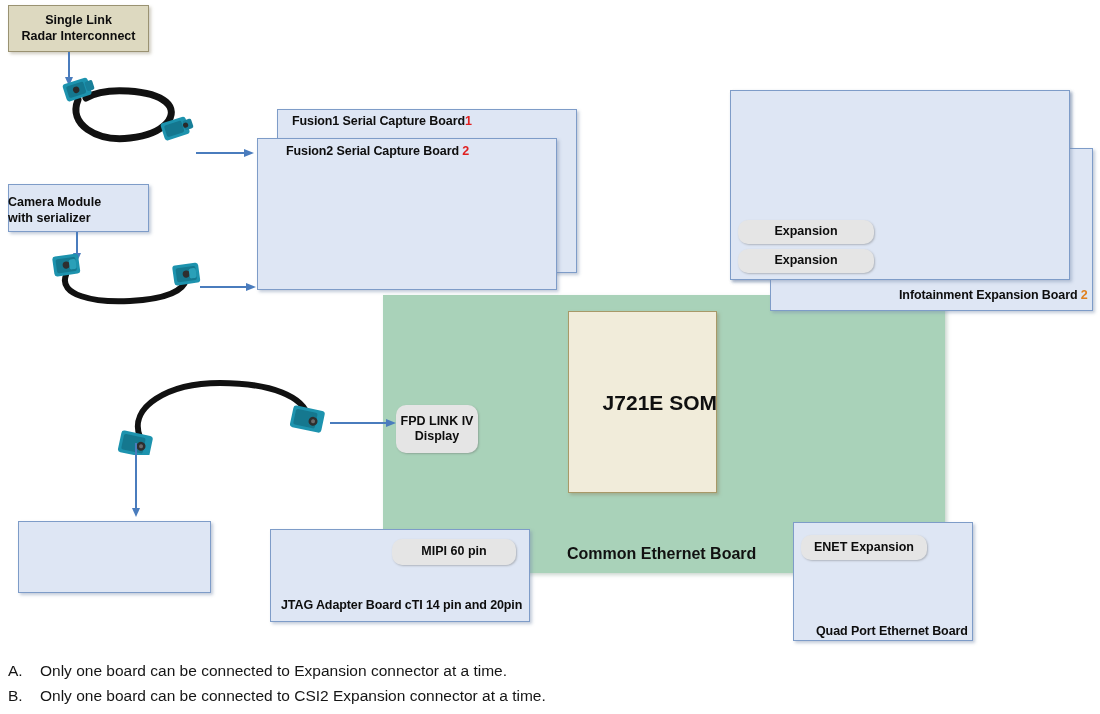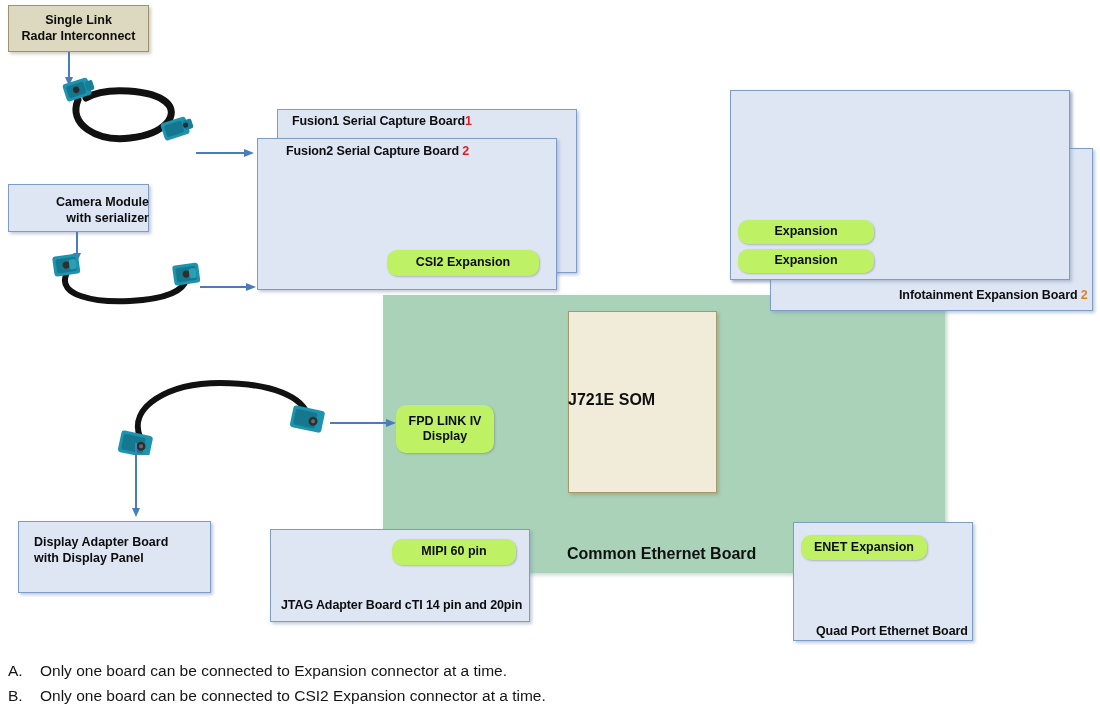--- a/index.html
+++ b/index.html
@@ -37,23 +37,23 @@
   
   .som {
     position: absolute;
     background: #f1ecda;
     border: 1.5px solid #a89968;
     box-shadow: 2px 2px 3px rgba(150,140,110,0.5);
   }
   .som-label {
     position: absolute;
     width: 100%;
-    text-align: left;
-    font-weight: bold;
-    font-size: 16px;
+    text-align: right;
+    font-weight: bold;
+    font-size: 21px;
     color: #101010;
     white-space: nowrap;
   }
 
   
   .greenboard {
     position: absolute;
     background: #a9d2b9;
     border: none;
     box-shadow: 2px 2px 4px rgba(120,150,130,0.4);
@@ -81,21 +81,21 @@
     font-weight: bold;
     font-size: 12.5px;
     color: #0d0d0d;
     line-height: 1.25;
     white-space: nowrap;
   }
 
   
   .graychip {
     position: absolute;
-    background: #bef264;
+    background: #e5e5e5;
     display: flex;
     align-items: center;
     justify-content: center;
     flex-direction: column;
     color: #0d0d0d;
     font-weight: bold;
     font-size: 12.5px;
     line-height: 1.22;
     white-space: nowrap;
     box-shadow: 1px 1px 2px rgba(90,90,90,0.35);
@@ -180,21 +180,21 @@
   </div>
 
   <div class="arrow" style="left:196px; top:146px; width:60px; height:14px;">
     <svg width="60" height="14" viewBox="0 0 60 14">
       <line x1="0" y1="7" x2="50" y2="7" stroke="#4a7cbd" stroke-width="2"></line>
       <polygon points="58,7 48,3 48,11" fill="#4a7cbd"></polygon>
     </svg>
   </div>
 
   <div class="board" style="left:8px; top:184px; width:141px; height:48px;"></div>
-  <div class="board-textblock" style="left:8px; top:194px; width:141px; text-align:right;">
+  <div class="board-textblock" style="left:8px; top:194px; width:141px; text-align:left;">
     <div>Camera Module</div>
     <div>with serializer</div>
   </div>
 
   <div class="arrow" style="left:70px; top:232px; width:14px; height:32px;">
     <svg width="14" height="32" viewBox="0 0 14 32">
       <line x1="7" y1="0" x2="7" y2="22" stroke="#4a7cbd" stroke-width="2"></line>
       <polygon points="7,30 3,21 11,21" fill="#4a7cbd"></polygon>
     </svg>
   </div>
@@ -226,21 +226,20 @@
 
   <div class="board" style="left:277px; top:109px; width:300px; height:164px;"></div>
   <div class="board-label" style="left:292px; top:114px;">
     <span>Fusion1 Serial Capture Board</span><span class="sup-red">1</span>
   </div>
 
   <div class="board" style="left:257px; top:138px; width:300px; height:152px;"></div>
   <div class="board-label" style="left:274px; top:144px;margin-left:12px;">
     <span>Fusion2 Serial Capture Board</span> <span class="sup-red">2</span>
   </div>
-  <div class="graychip" style="left:387px; top:250px; width:152px; height:26px;">CSI2 Expansion</div>
 
   <div class="board" style="left:730px; top:90px; width:340px; height:190px;"></div>
   <div class="board-label" style="left:739px; top:103px;">
     <span>Gateway/Ethernet Switch/Industrial Expansion Board</span> <span class="sup-org">1</span>
   </div>
   <div class="graychip" style="left:738px; top:220px; width:136px; height:24px;">Expansion</div>
   <div class="graychip" style="left:738px; top:249px; width:136px; height:24px;">Expansion</div>
 
   <div class="board" style="left:770px; top:148px; width:323px; height:163px;"></div>
   <div class="board-label" style="left:899px; top:288px;">
@@ -269,37 +268,33 @@
     </svg>
   </div>
 
   <div class="arrow" style="left:330px; top:416px; width:68px; height:14px;">
     <svg width="68" height="14" viewBox="0 0 68 14">
       <line x1="0" y1="7" x2="58" y2="7" stroke="#4a7cbd" stroke-width="2"></line>
       <polygon points="66,7 56,3 56,11" fill="#4a7cbd"></polygon>
     </svg>
   </div>
 
-  <div class="graychip" style="left:396px; top:405px; width:98px; height:48px;">
+  <div class="graychip" style="left:396px; top:405px; width:82px; height:48px;">
     <div>FPD LINK IV</div>
     <div>Display</div>
   </div>
 
   <div class="arrow" style="left:129px; top:443px; width:14px; height:76px;">
     <svg width="14" height="76" viewBox="0 0 14 76">
       <line x1="7" y1="0" x2="7" y2="66" stroke="#4a7cbd" stroke-width="2"></line>
       <polygon points="7,74 3,65 11,65" fill="#4a7cbd"></polygon>
     </svg>
   </div>
 
   <div class="board" style="left:18px; top:521px; width:193px; height:72px;"></div>
-  <div class="board-textblock" style="left:34px; top:534px;">
-    <div>Display Adapter Board</div>
-    <div>with Display Panel</div>
-  </div>
 
   <div class="board" style="left:270px; top:529px; width:260px; height:93px;"></div>
   <div class="graychip" style="left:392px; top:539px; width:124px; height:26px;">MIPI 60 pin</div>
   <div class="board-label" style="left:281px; top:598px;">JTAG Adapter Board  cTI 14 pin and 20pin</div>
 
   <div class="board" style="left:793px; top:522px; width:180px; height:119px;"></div>
   <div class="graychip" style="left:801px; top:535px; width:126px; height:25px;">ENET Expansion</div>
   <div class="board-label" style="left:816px; top:624px;">Quad Port Ethernet Board</div>
 
   <div class="footnotes">

